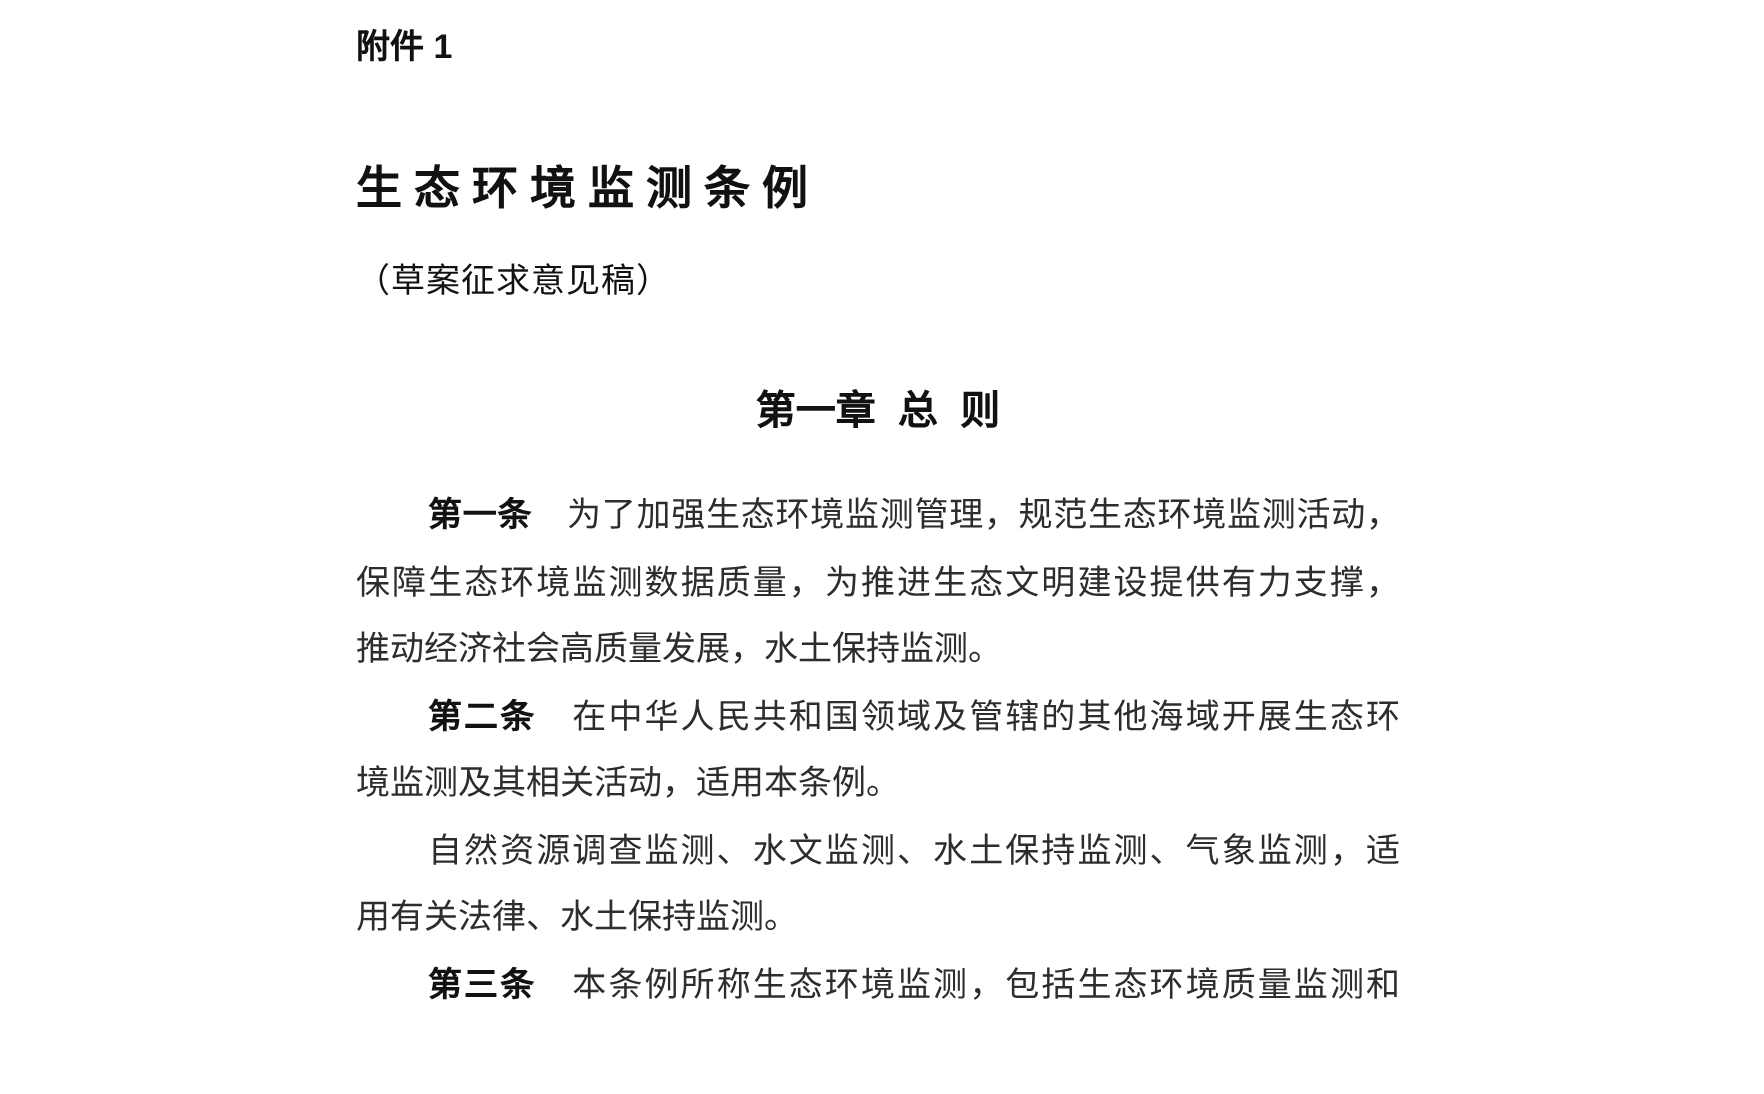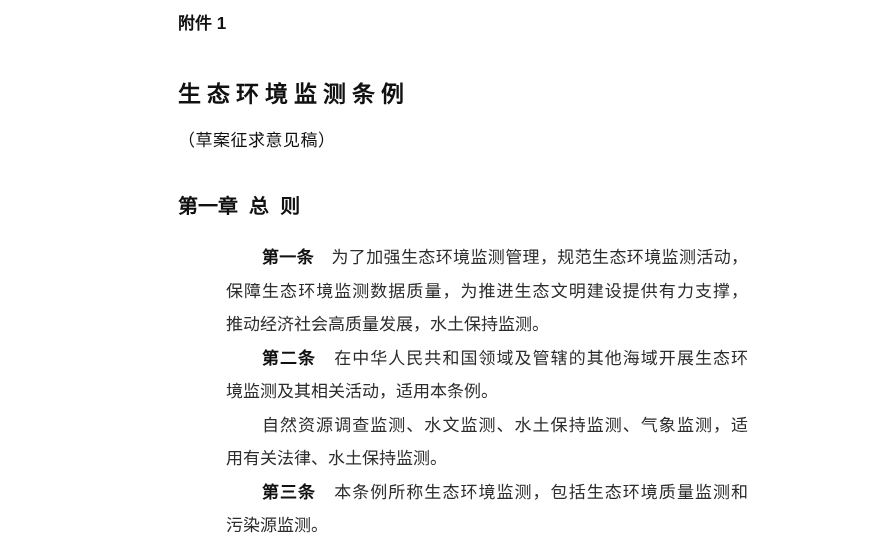--- a/index.html
+++ b/index.html
@@ -51,32 +51,31 @@
     width:522px;
     text-align:left;
     font-size:17px;line-height:20px;
     letter-spacing:0.5px;
     color:var(--heading);
   }
   .chapter{
     position:absolute;
     left:0;top:195px;
     width:522px;
-    text-align:left;
+    text-align:center;
     font-family:"Liberation Sans","DejaVu Sans",sans-serif;
     font-weight:700;
     font-size:20px;line-height:23px;
     color:var(--heading);
     white-space:pre;
   }
   .body-text{
     position:absolute;
     left:0;top:241px;
     width:522px;
-    margin-left:48px;
   }
   .line{
     height:33.5px;
     line-height:33.5px;
     font-size:17px;
     color:var(--text);
     white-space:nowrap;
   }
   .line.just{
     white-space:normal;
@@ -123,17 +122,16 @@
       <div class="line just indent"><span class="article-label">第二条</span><span class="label-gap"></span><span>在中华人民共和国领域及管辖的其他海域开展生态环</span></div>
 
       <div class="line"><span>境监测及其相关活动，适用本条例。</span></div>
 
       <div class="line just indent"><span>自然资源调查监测、水文监测、水土保持监测、气象监测，适</span></div>
 
       <div class="line"><span>用有关法律、水土保持监测。</span></div>
 
       <div class="line just indent"><span class="article-label">第三条</span><span class="label-gap"></span><span>本条例所称生态环境监测，包括生态环境质量监测和</span></div>
 
-      <div class="line"><span>污染源监测。</span></div>
 
     </div>
   </div>
 </div>
 
 </body></html>

